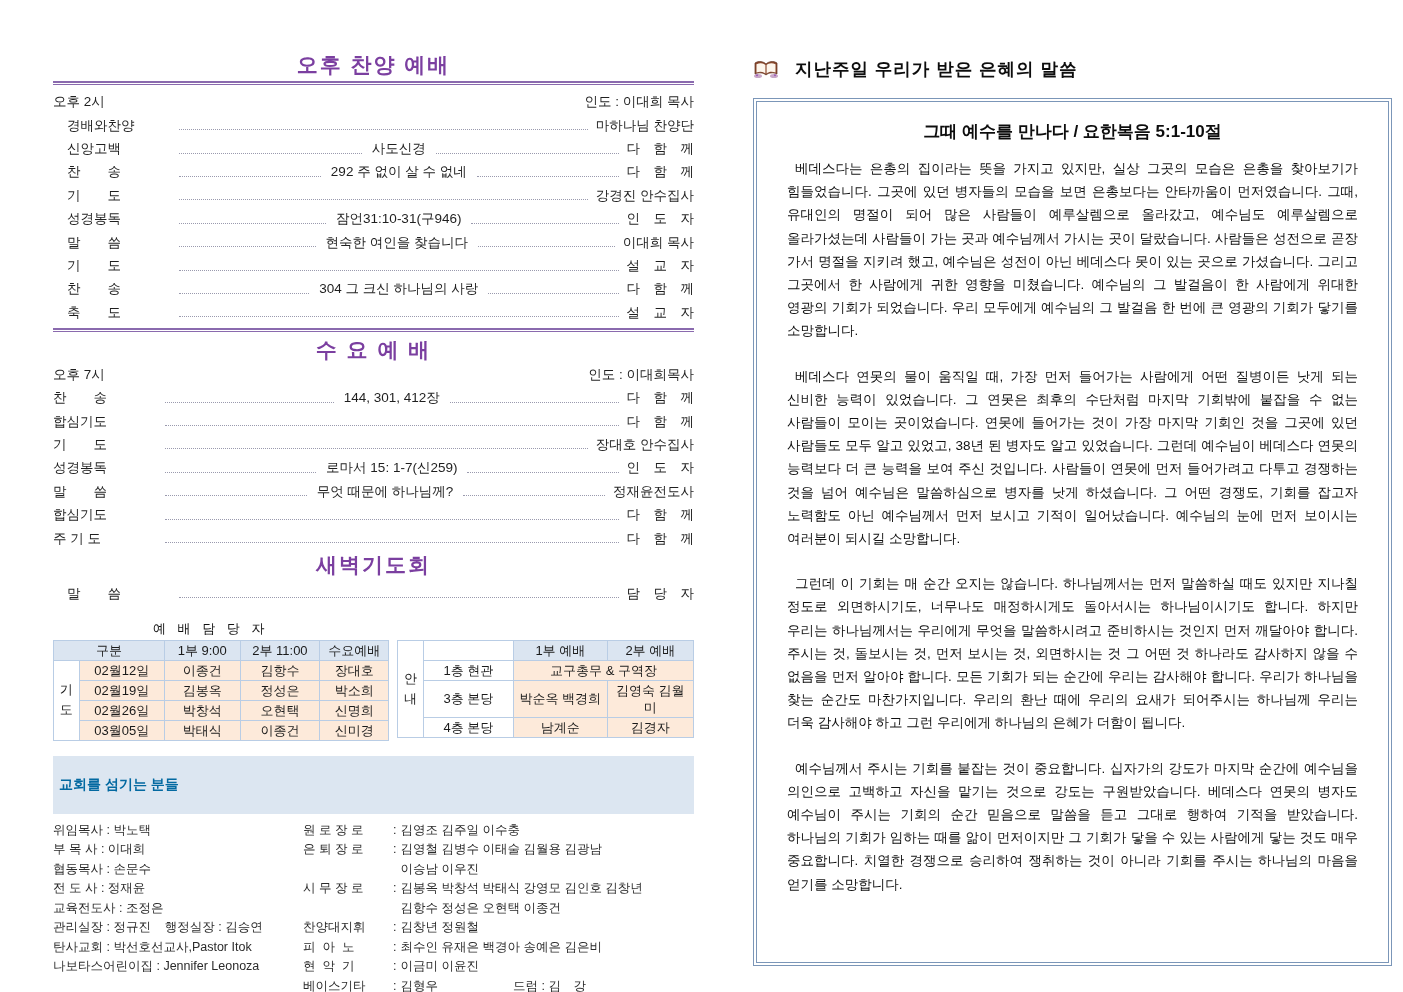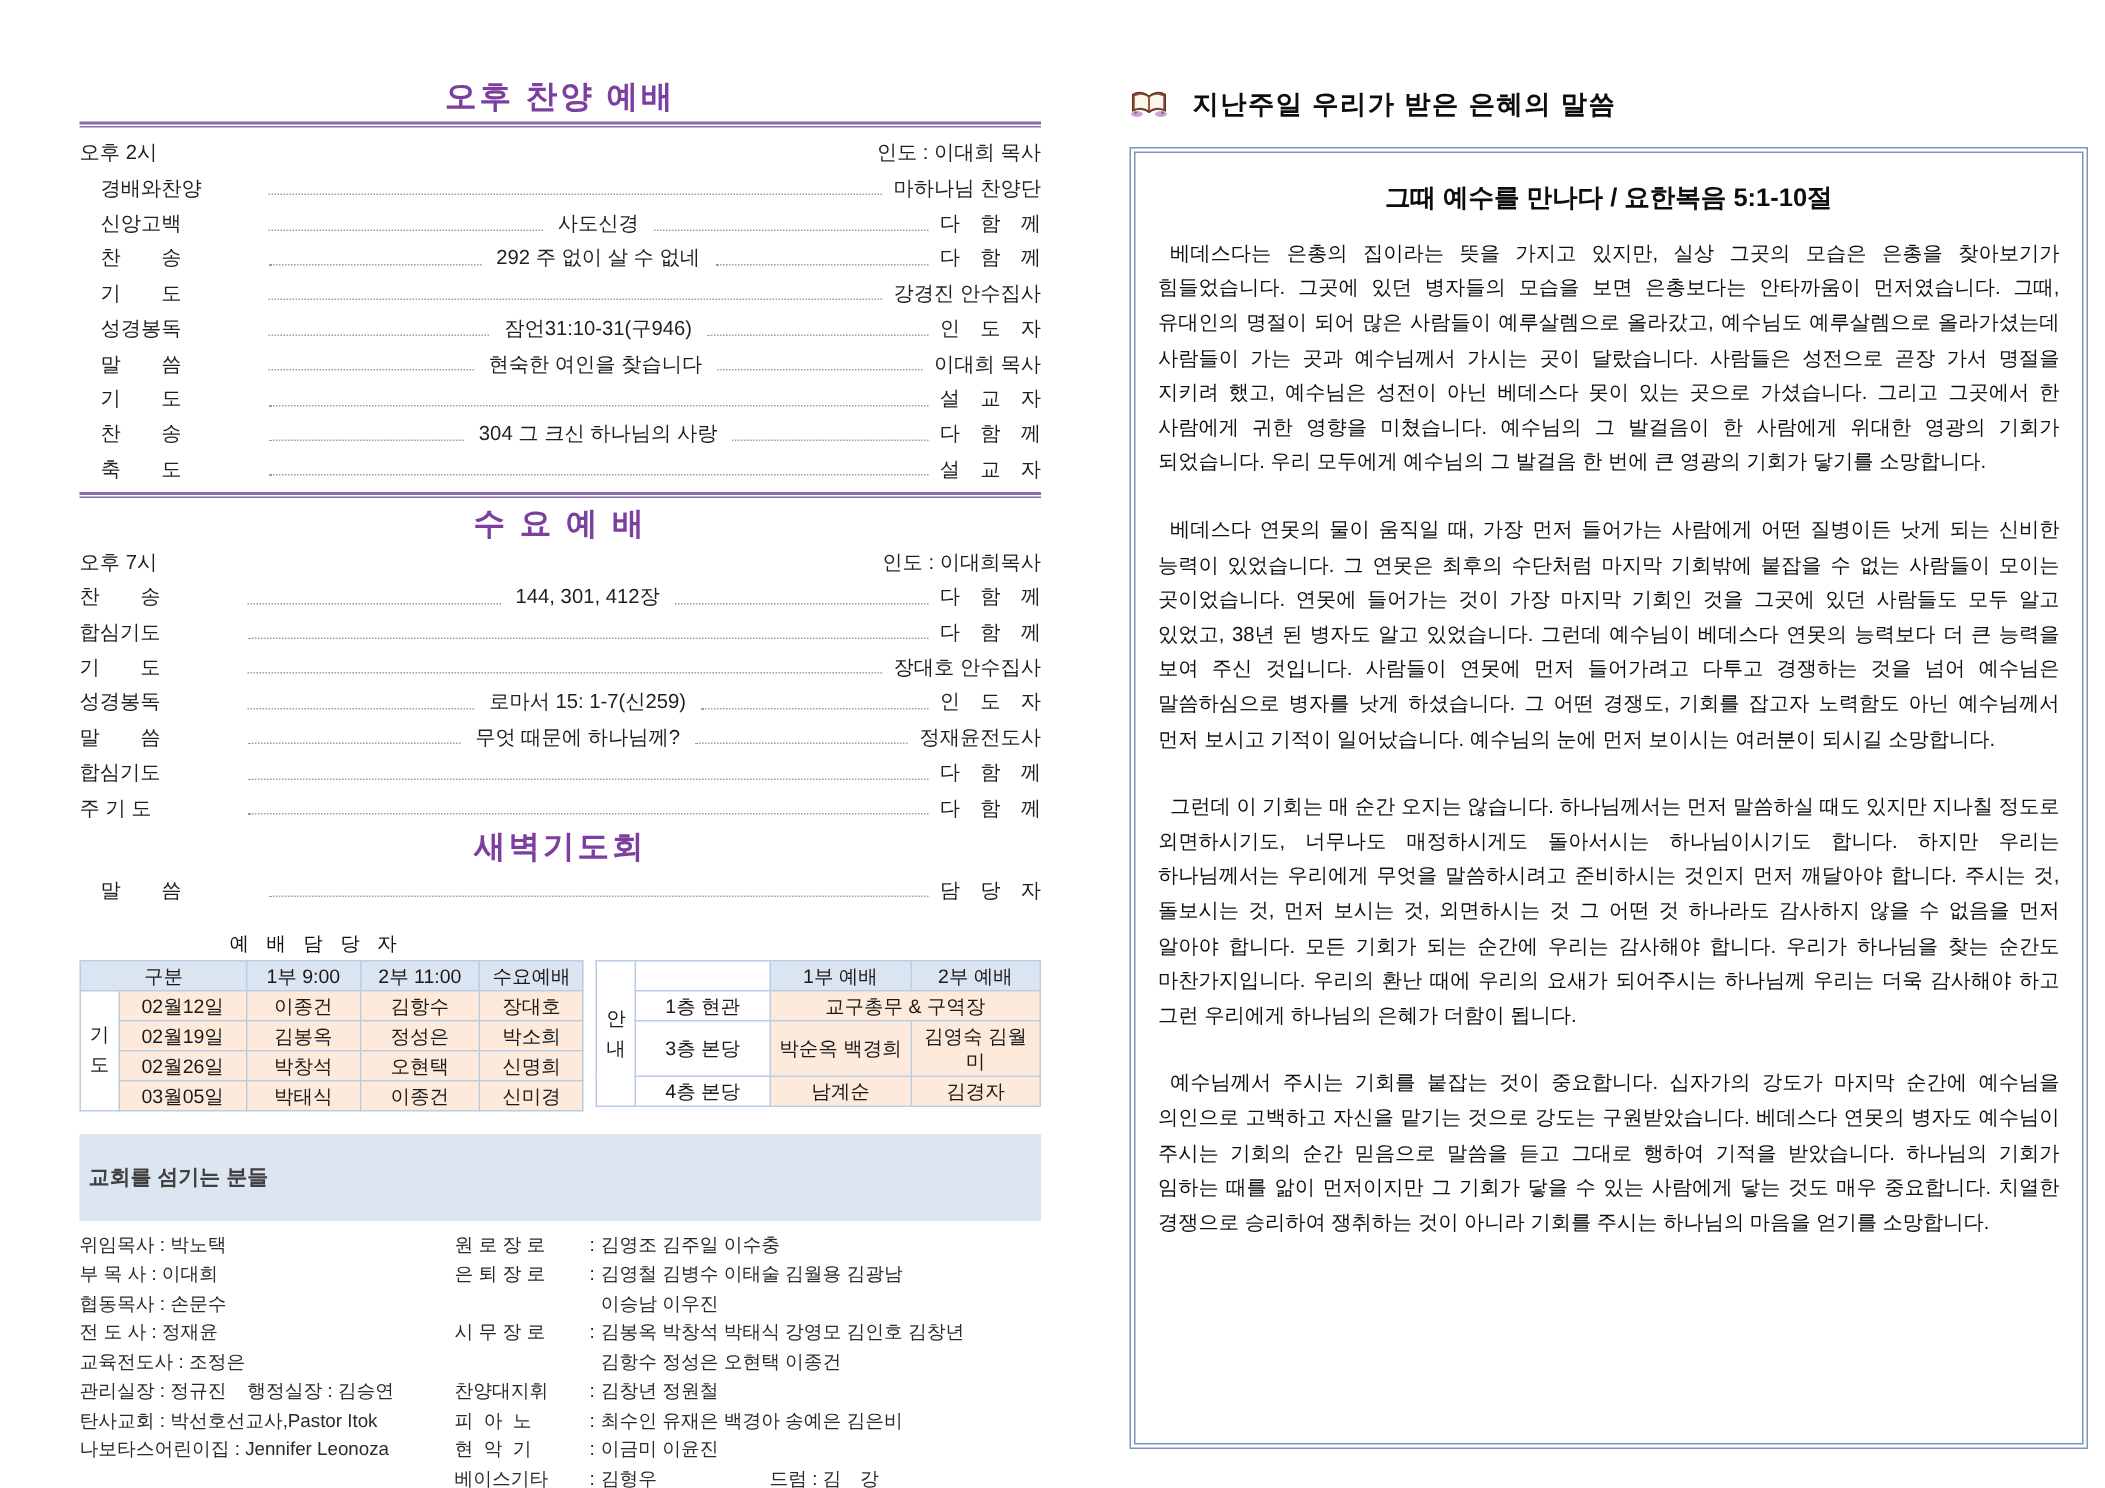--- a/index.html
+++ b/index.html
@@ -34,38 +34,38 @@
      padding:1px 4px;height:20px;line-height:17px;white-space:pre-line;font-weight:normal;color:#1a1a1a;}
   table.duty .hd{background:var(--hdr-bg);}
   table.duty .cell{background:var(--cell-bg);}
   table.duty .plain{background:#fff;}
   table.duty .side{background:#fff;width:26px;line-height:1.55;}
   .duty-l .c1{width:92px}.duty-l .c2{width:80px}.duty-l .c3{width:84px}.duty-l .c4{width:74px}
   .duty-r .c1{width:96px}.duty-r .c2{width:100px}.duty-r .c3{width:92px}
 
   
   .srv{margin-top:15px;}
-  .srv-bar{background:var(--bar-bg);font-weight:bold;font-size:14px;color:#404040;
+  .srv-bar{background:var(--bar-bg);font-weight:bold;font-size:14px;color:#0369a1;
            padding:20px 6px;margin-bottom:7px;}
   .srv-cols{display:flex;}
   .srv-left{width:250px;flex:none;}
   .srv-right{flex:1;}
   .srv-line{font-size:12.5px;line-height:19.5px;white-space:pre-wrap;color:#2a2a2a;}
   .srv-entry{font-size:12.5px;line-height:19.5px;display:flex;color:#2a2a2a;}
   .srv-label{flex:none;width:86px;white-space:pre;}
   .srv-colon{flex:none;padding:0 4px;}
   .srv-val{white-space:pre-wrap;}
 
   
   .right-page{position:absolute;left:753px;top:45px;width:639px;}
   .rp-heading{display:flex;align-items:center;gap:4px;margin-bottom:5px;}
   .rp-heading h1{margin:12px;font-size:17.5px;font-weight:bold;color:#0d0d0d;letter-spacing:1px;}
   .book-icon{flex:none;width:26px;height:20px;}
   .sermon-box{border:1px solid var(--box-border);padding:2px;}
-  .sermon-inner{border:1px solid var(--box-border);min-height:862px;padding:10px 15px 14px;}
+  .sermon-inner{border:1px solid var(--box-border);min-height:862px;padding:10px 30px 14px;}
   .sermon-title{margin:8px 0 14px;text-align:center;font-size:17px;font-weight:bold;color:#0d0d0d;}
   .sermon-par{margin:0;font-size:13.5px;line-height:23.2px;text-align:justify;
               text-indent:8px;color:#101010;word-break:keep-all;}
   .sermon-par + .sermon-par{margin-top:22px;}
 </style>
 </head>
 <body>
 
 <div class="sheet">
 

